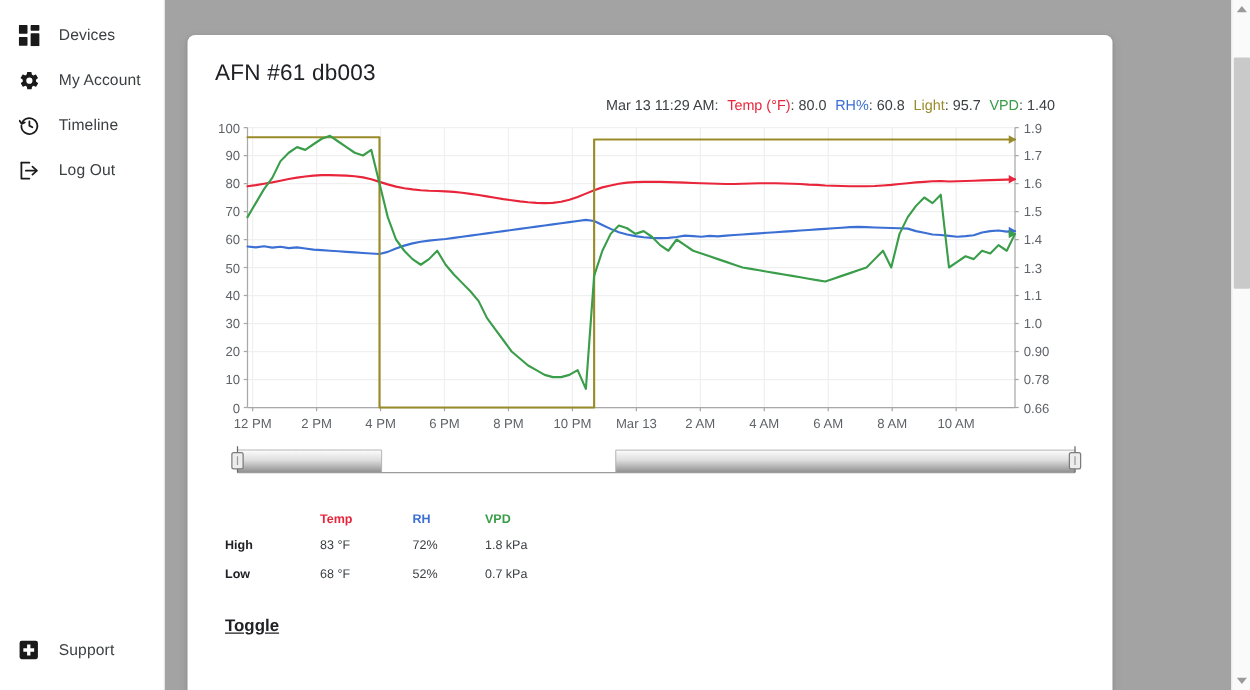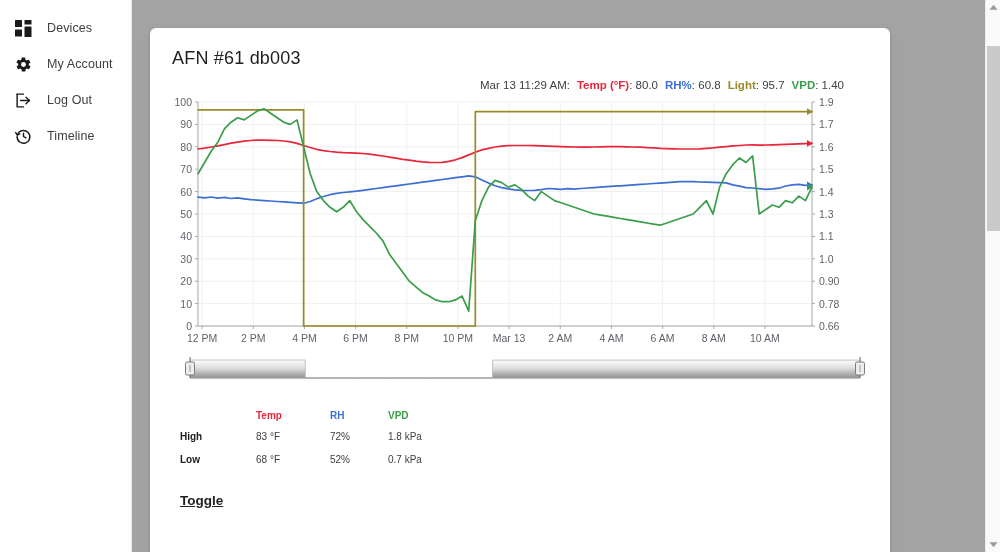--- a/index.html
+++ b/index.html
@@ -74,21 +74,21 @@
 
   
   .readout {
     text-align: right;
     font-size: 11.5px;
     color: #3c4043;
     padding-right: 24px;
     margin-bottom: 3px;
     white-space: nowrap;
   }
-  .readout .ro-key { font-weight: bold; }
+  .readout .ro-key { font-weight: normal; }
   .readout .ro-sep { color: #3c4043; }
   .readout .gap { display: inline-block; width: 7px; }
 
   
   .chart-wrap {
     position: relative;
     width: 696px;
     height: 258px;
     margin-left: -4px;
   }
@@ -193,43 +193,52 @@
           <svg width="17" height="17" viewBox="0 0 24 24" fill="currentColor">
             <path d="M19.4 13a7.8 7.8 0 0 0 0-2l2.1-1.6a.5.5 0 0 0 .1-.6l-2-3.4a.5.5 0 0 0-.6-.2l-2.5 1a7.5 7.5 0 0 0-1.7-1l-.4-2.6a.5.5 0 0 0-.5-.4h-4a.5.5 0 0 0-.5.4l-.4 2.6c-.6.3-1.2.6-1.7 1l-2.5-1a.5.5 0 0 0-.6.2l-2 3.4a.5.5 0 0 0 .1.6L4.6 11a7.8 7.8 0 0 0 0 2l-2.1 1.6a.5.5 0 0 0-.1.6l2 3.4c.1.2.4.3.6.2l2.5-1c.5.4 1.1.8 1.7 1l.4 2.6c0 .3.2.4.5.4h4c.3 0 .5-.1.5-.4l.4-2.6c.6-.3 1.2-.6 1.7-1l2.5 1c.2.1.5 0 .6-.2l2-3.4a.5.5 0 0 0-.1-.6L19.4 13zM12 15.5A3.5 3.5 0 1 1 12 8.5a3.5 3.5 0 0 1 0 7z"></path>
           </svg>
         </span>
         <span class="nav-label">My Account</span>
       </div>
 
       <div class="nav-item">
         <span class="nav-icon">
           <svg width="17" height="17" viewBox="0 0 24 24" fill="none" stroke="currentColor" stroke-width="2">
+            <path d="M3.5 9.5A9 9 0 1 1 3 12" stroke-linecap="round"></path>
+            <polyline points="1,6.5 3.2,10 6.8,8.4" stroke-linejoin="round" stroke-linecap="round" fill="none"></polyline>
+            <polyline points="12,7.2 12,12 15.4,13.9" stroke-linecap="round" stroke-linejoin="round"></polyline>
+          </svg>
+        </span>
+        <span class="nav-label">Timeline</span>
+      </div>
+
+      <div class="nav-item">
+        <span class="nav-icon">
+          <svg width="17" height="17" viewBox="0 0 24 24" fill="none" stroke="currentColor" stroke-width="2">
             <path d="M3 3 L3 21 L12 21" stroke-linecap="round" stroke-linejoin="round"></path>
             <path d="M3 3 L12 3" stroke-linecap="round"></path>
             <line x1="8" y1="12" x2="20" y2="12" stroke-linecap="round"></line>
             <polyline points="15.5,7.5 20.5,12 15.5,16.5" stroke-linecap="round" stroke-linejoin="round"></polyline>
           </svg>
         </span>
         <span class="nav-label">Log Out</span>
       </div>
 
+    </div>
+
+    <div class="nav-bottom">
       <div class="nav-item">
         <span class="nav-icon">
-          <svg width="17" height="17" viewBox="0 0 24 24" fill="none" stroke="currentColor" stroke-width="2">
-            <path d="M3.5 9.5A9 9 0 1 1 3 12" stroke-linecap="round"></path>
-            <polyline points="1,6.5 3.2,10 6.8,8.4" stroke-linejoin="round" stroke-linecap="round" fill="none"></polyline>
-            <polyline points="12,7.2 12,12 15.4,13.9" stroke-linecap="round" stroke-linejoin="round"></polyline>
+          <svg width="16" height="16" viewBox="0 0 24 24" fill="currentColor">
+            <rect x="1" y="1" width="22" height="22" rx="2.5"></rect>
+            <path d="M10 5.5h4v4.5h4.5v4H14v4.5h-4V14H5.5v-4H10z" fill="#ffffff"></path>
           </svg>
         </span>
-        <span class="nav-label">Timeline</span>
-      </div>
-
-    </div>
-
-    <div class="nav-bottom">
+        <span class="nav-label">Support</span>
+      </div>
 
     </div>
   </nav>
 
   <main class="content">
 
     <section class="card">
 
       <h1 class="card-title">AFN #61 db003</h1>
 

